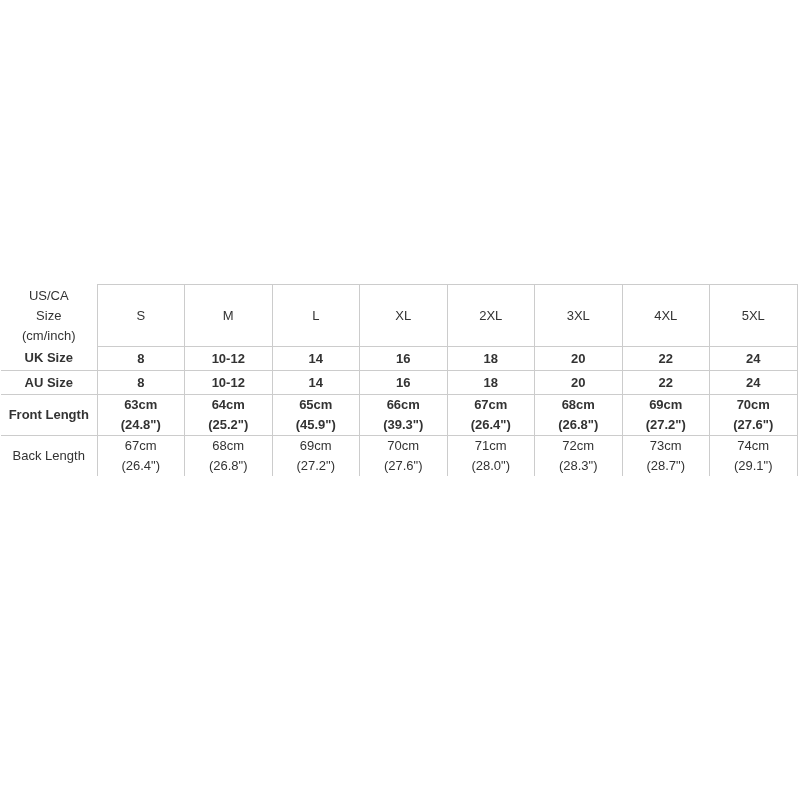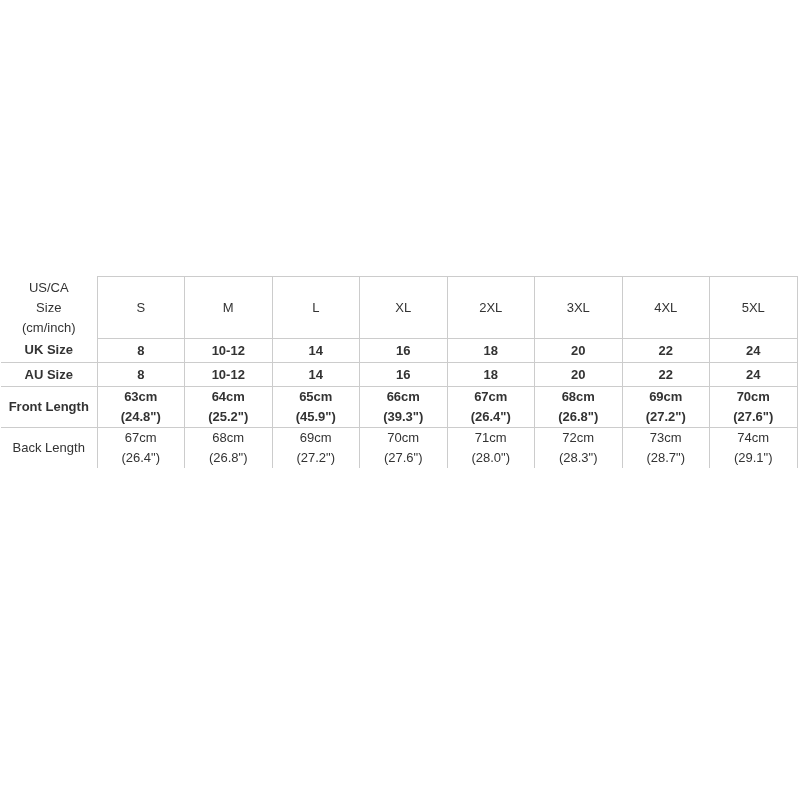--- a/index.html
+++ b/index.html
@@ -9,21 +9,21 @@
     font-family: "Liberation Sans", sans-serif;
   }
   .canvas {
     position: relative;
     width: 800px; height: 800px;
     overflow: hidden;
     background: #ffffff;
   }
   table.size-chart {
     position: absolute;
-    left: 1px; top: 276px;
+    left: 1px; top: 284px;
     width: 796px;
     border-collapse: collapse;
     table-layout: fixed;
   }
   col.c-label { width: 96px; }
   col.c-size  { width: 87.5px; }
   .size-chart td {
     padding: 0;
     font-size: 13px;
     line-height: 20px;

